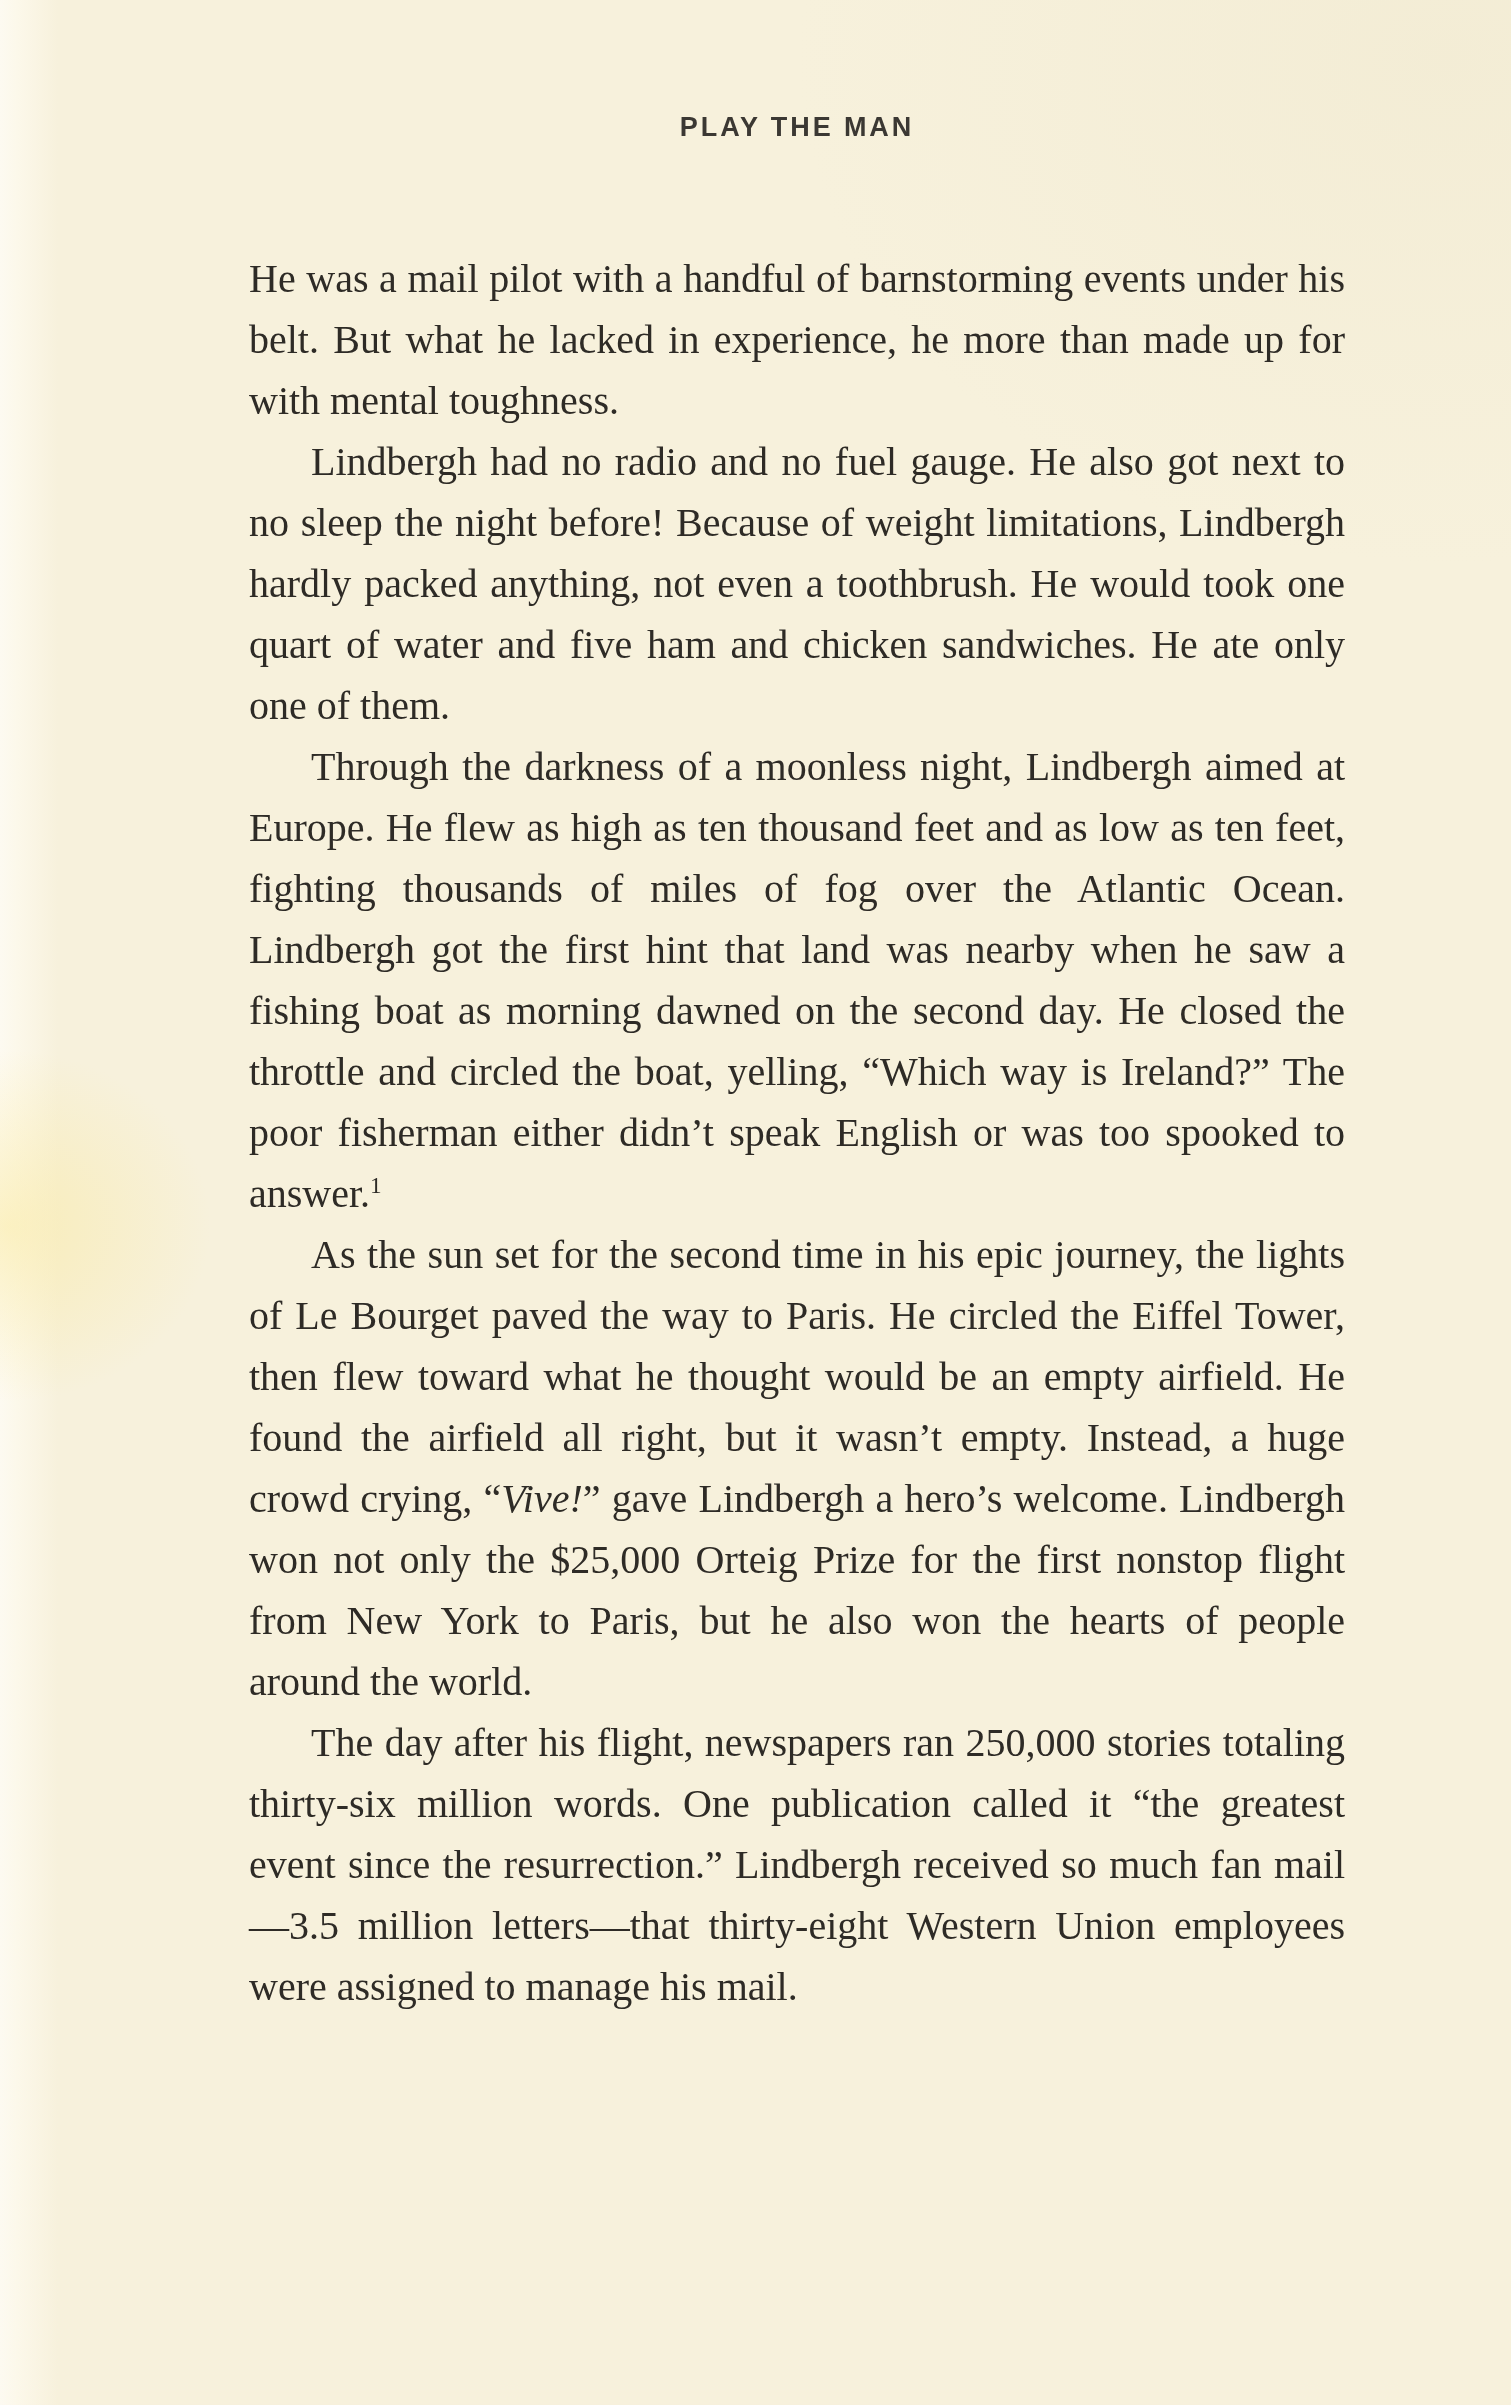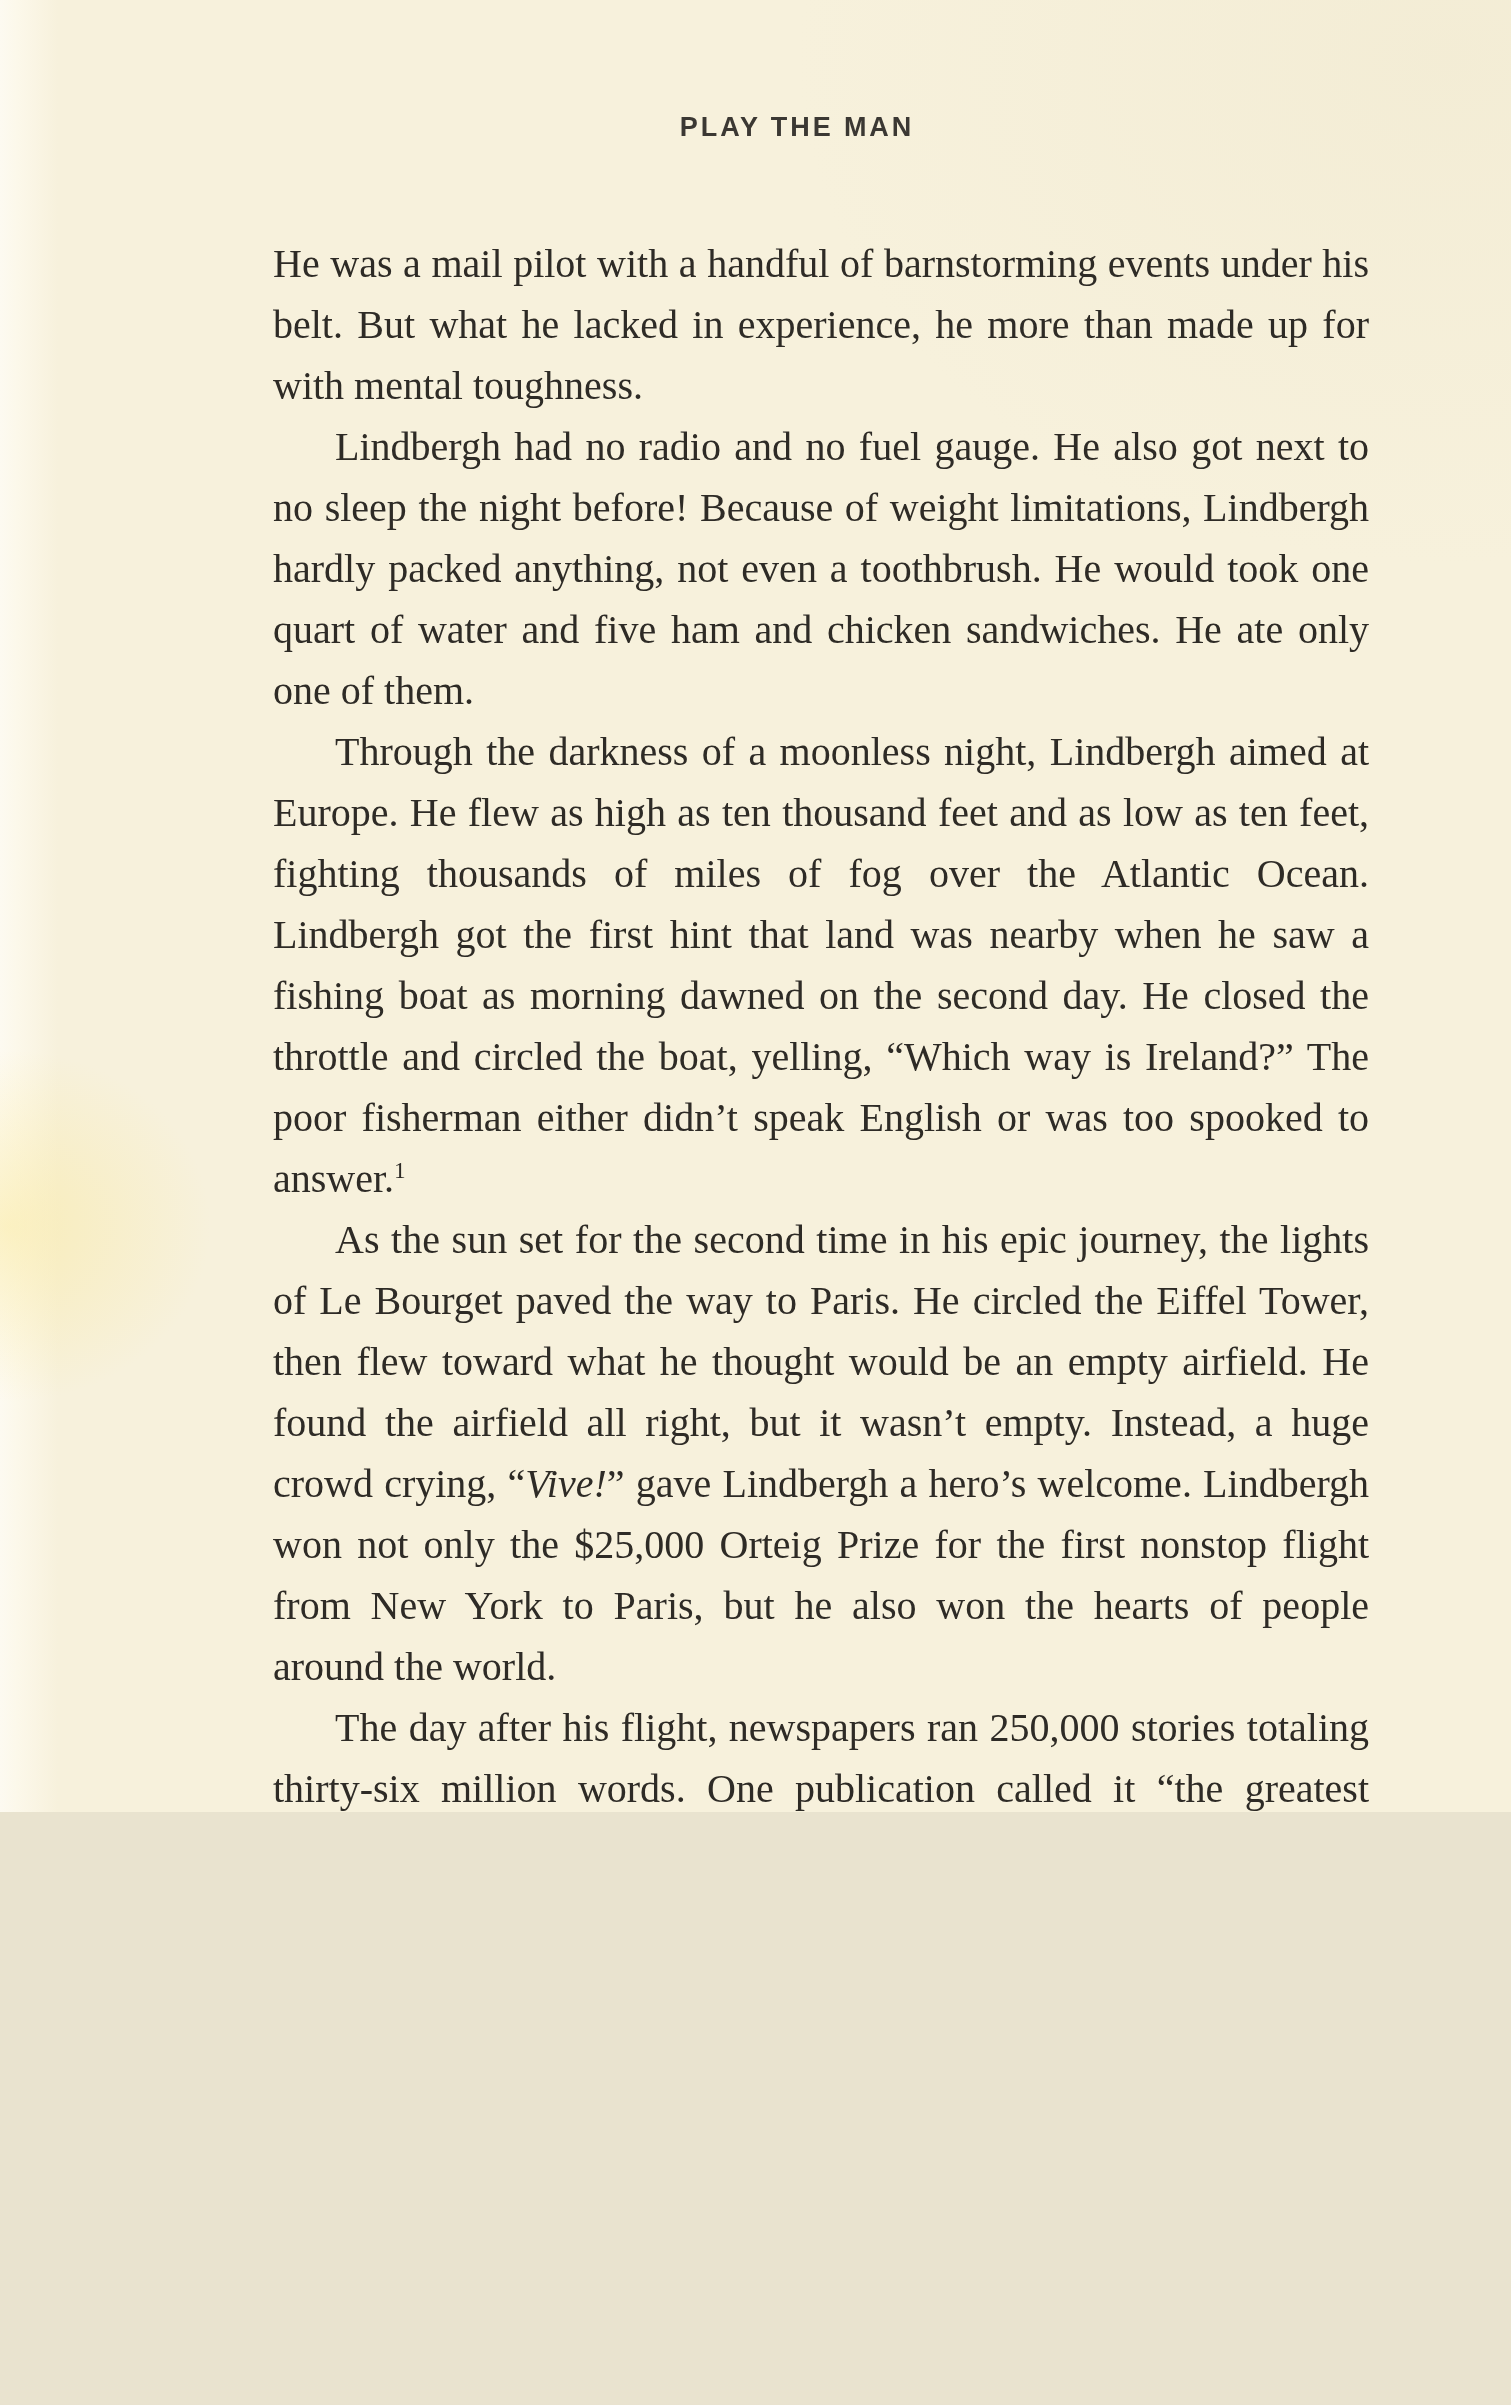--- a/index.html
+++ b/index.html
@@ -5,21 +5,21 @@
   html, body { margin: 0; padding: 0; }
   body {
     width: 1511px;
     height: 2405px;
     font-family: "Liberation Serif", serif;
     background: #e9e3cf;
   }
   .page {
     position: relative;
     width: 1511px;
-    height: 1812px;
+    height: 2405px;
     overflow: hidden;
     background-color: #f7f1dc;
     background-image:
       radial-gradient(ellipse 290px 251px at 7.7px 1226px, rgba(250,232,150,0.50), rgba(250,232,150,0) 70%),
       radial-gradient(ellipse 869px 676px at 1448px 58px, rgba(236,228,200,0.35), rgba(236,228,200,0) 75%),
       linear-gradient(90deg, #fdfaf1 0px, #fcf8ea 17.4px, #f7f1dc 58px, #f7f1dc 100%);
     color: #2e2b26;
   }
   .running-head {
     position: absolute;
@@ -28,28 +28,27 @@
     width: 1096px;
     text-align: center;
     font-family: "Liberation Sans", sans-serif;
     font-weight: bold;
     font-size: 27px;
     letter-spacing: 2.9px;
     color: #3b3833;
   }
   .body-text {
     position: absolute;
-    top: 233px;
+    top: 248px;
     left: 249px;
     width: 1096px;
     font-size: 40px;
     line-height: 61px;
     text-align: justify;
     color: #2e2b26;
-    margin-left: 24px;
   }
   .body-text p { margin: 0; }
   .body-text p.indent { text-indent: 1.55em; }
   .body-text em { }
   .body-text sup { font-size: 0.58em; line-height: 0; vertical-align: super; }
   .page-number {
     position: absolute;
     top: 2166px;
     left: 249px;
     width: 1096px;

